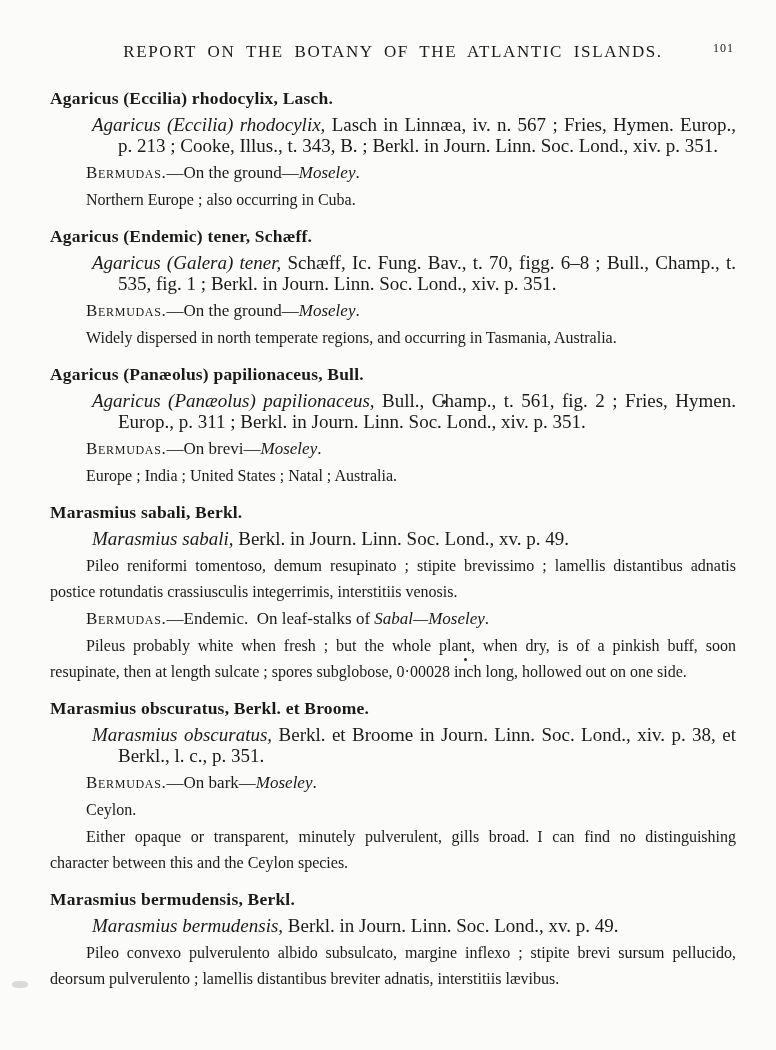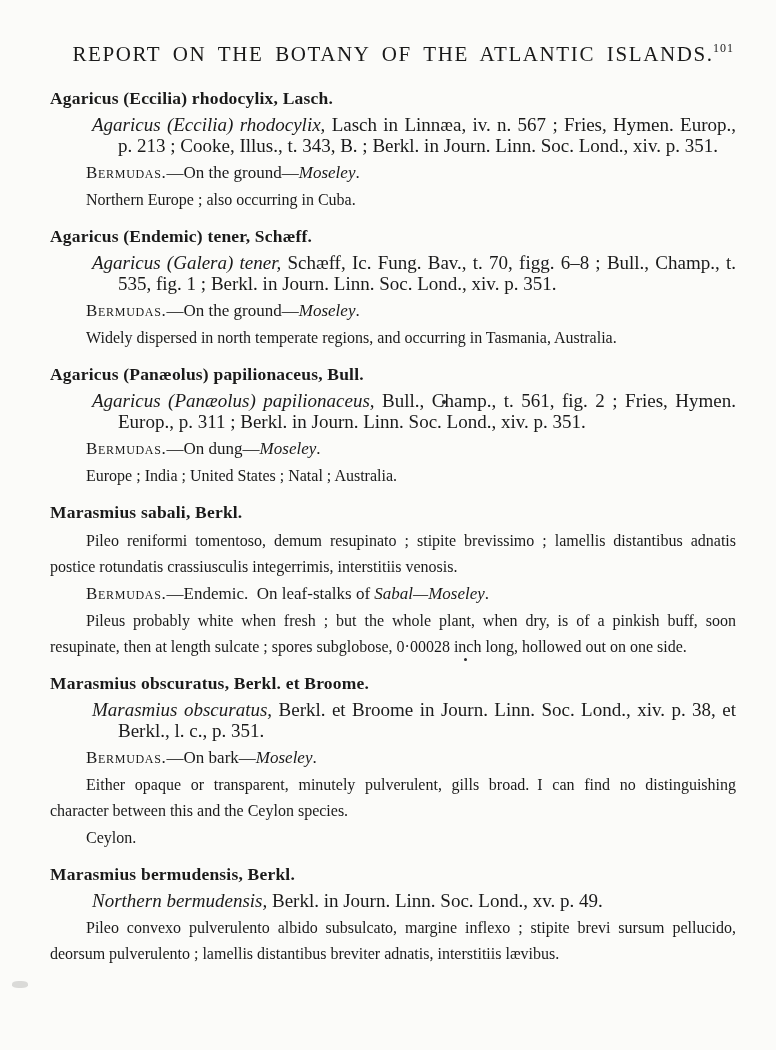--- a/index.html
+++ b/index.html
@@ -16,21 +16,21 @@
     position: relative;
     padding: 42px 40px 0 50px;
   }
   .running-header {
     position: relative;
     height: 20px;
     margin-bottom: 26px;
   }
   .running-header .title {
     text-align: center;
-    font-size: 21px;
+    font-size: 17px;
     letter-spacing: 1.6px;
     word-spacing: 5px;
     white-space: nowrap;
   }
   .running-header .pagenum {
     position: absolute;
     right: 2px;
     top: -1px;
     font-size: 12px;
     letter-spacing: 1px;
@@ -97,42 +97,43 @@
   <div class="entry">
     <p class="species-heading">Agaricus (Endemic) tener, Schæff.</p>
     <p class="synonymy"><span class="it">Agaricus (Galera) tener,</span><span> Schæff, Ic. Fung. Bav., t. 70, figg. 6–8 ; Bull., Champ., t. 535, fig. 1 ; Berkl. in Journ. Linn. Soc. Lond., xiv. p. 351.</span></p>
     <p class="locality"><span class="sc">Bermudas.</span><span>—On the ground—</span><span class="it">Moseley</span><span>.</span></p>
     <p class="body-par">Widely dispersed in north temperate regions, and occurring in Tasmania, Australia.</p>
   </div>
 
   <div class="entry">
     <p class="species-heading">Agaricus (Panæolus) papilionaceus, Bull.</p>
     <p class="synonymy"><span class="it">Agaricus (Panæolus) papilionaceus,</span><span> Bull., Champ., t. 561, fig. 2 ; Fries, Hymen. Europ., p. 311 ; Berkl. in Journ. Linn. Soc. Lond., xiv. p. 351.</span></p>
-    <p class="locality"><span class="sc">Bermudas.</span><span>—On dung—</span><span class="it">Moseley</span><span>.</span></p>
+    <p class="locality"><span class="sc">Bermudas.</span><span>—On brevi—</span><span class="it">Moseley</span><span>.</span></p>
     <p class="body-par">Europe ; India ; United States ; Natal ; Australia.</p>
   </div>
 
   <div class="entry">
     <p class="species-heading">Marasmius sabali, Berkl.</p>
+    <p class="synonymy"><span class="it">Marasmius sabali,</span><span> Berkl. in Journ. Linn. Soc. Lond., xv. p. 49.</span></p>
     <p class="body-par">Pileo reniformi tomentoso, demum resupinato ; stipite brevissimo ; lamellis distantibus adnatis postice rotundatis crassiusculis integerrimis, interstitiis venosis.</p>
     <p class="locality"><span class="sc">Bermudas.</span><span>—Endemic. On leaf-stalks of </span><span class="it">Sabal—</span><span class="it">Moseley</span><span>.</span></p>
     <p class="body-par">Pileus probably white when fresh ; but the whole plant, when dry, is of a pinkish buff, soon resupinate, then at length sulcate ; spores subglobose, 0·00028 inch long, hollowed out on one side.</p>
   </div>
 
   <div class="entry">
     <p class="species-heading">Marasmius obscuratus, Berkl. et Broome.</p>
     <p class="synonymy"><span class="it">Marasmius obscuratus,</span><span> Berkl. et Broome in Journ. Linn. Soc. Lond., xiv. p. 38, et Berkl., l. c., p. 351.</span></p>
     <p class="locality"><span class="sc">Bermudas.</span><span>—On bark—</span><span class="it">Moseley</span><span>.</span></p>
+    <p class="body-par">Ceylon.</p>
     <p class="body-par">Either opaque or transparent, minutely pulverulent, gills broad. I can find no distinguishing character between this and the Ceylon species.</p>
-    <p class="body-par">Ceylon.</p>
   </div>
 
   <div class="entry">
     <p class="species-heading">Marasmius bermudensis, Berkl.</p>
-    <p class="synonymy"><span class="it">Northern bermudensis,</span><span> Berkl. in Journ. Linn. Soc. Lond., xv. p. 49.</span></p>
+    <p class="synonymy"><span class="it">Marasmius bermudensis,</span><span> Berkl. in Journ. Linn. Soc. Lond., xv. p. 49.</span></p>
     <p class="body-par">Pileo convexo pulverulento albido subsulcato, margine inflexo ; stipite brevi sursum pellucido, deorsum pulverulento ; lamellis distantibus breviter adnatis, interstitiis lævibus.</p>
 
   </div>
 
 </div>
 
 <div class="ink-spot" style="left:442px; top:400px; width:4px; height:4px;"></div>
 <div class="ink-spot" style="left:464px; top:658px; width:3px; height:3px;"></div>
 <div class="smudge" style="left:12px; top:981px; width:16px; height:7px;"></div>
 

